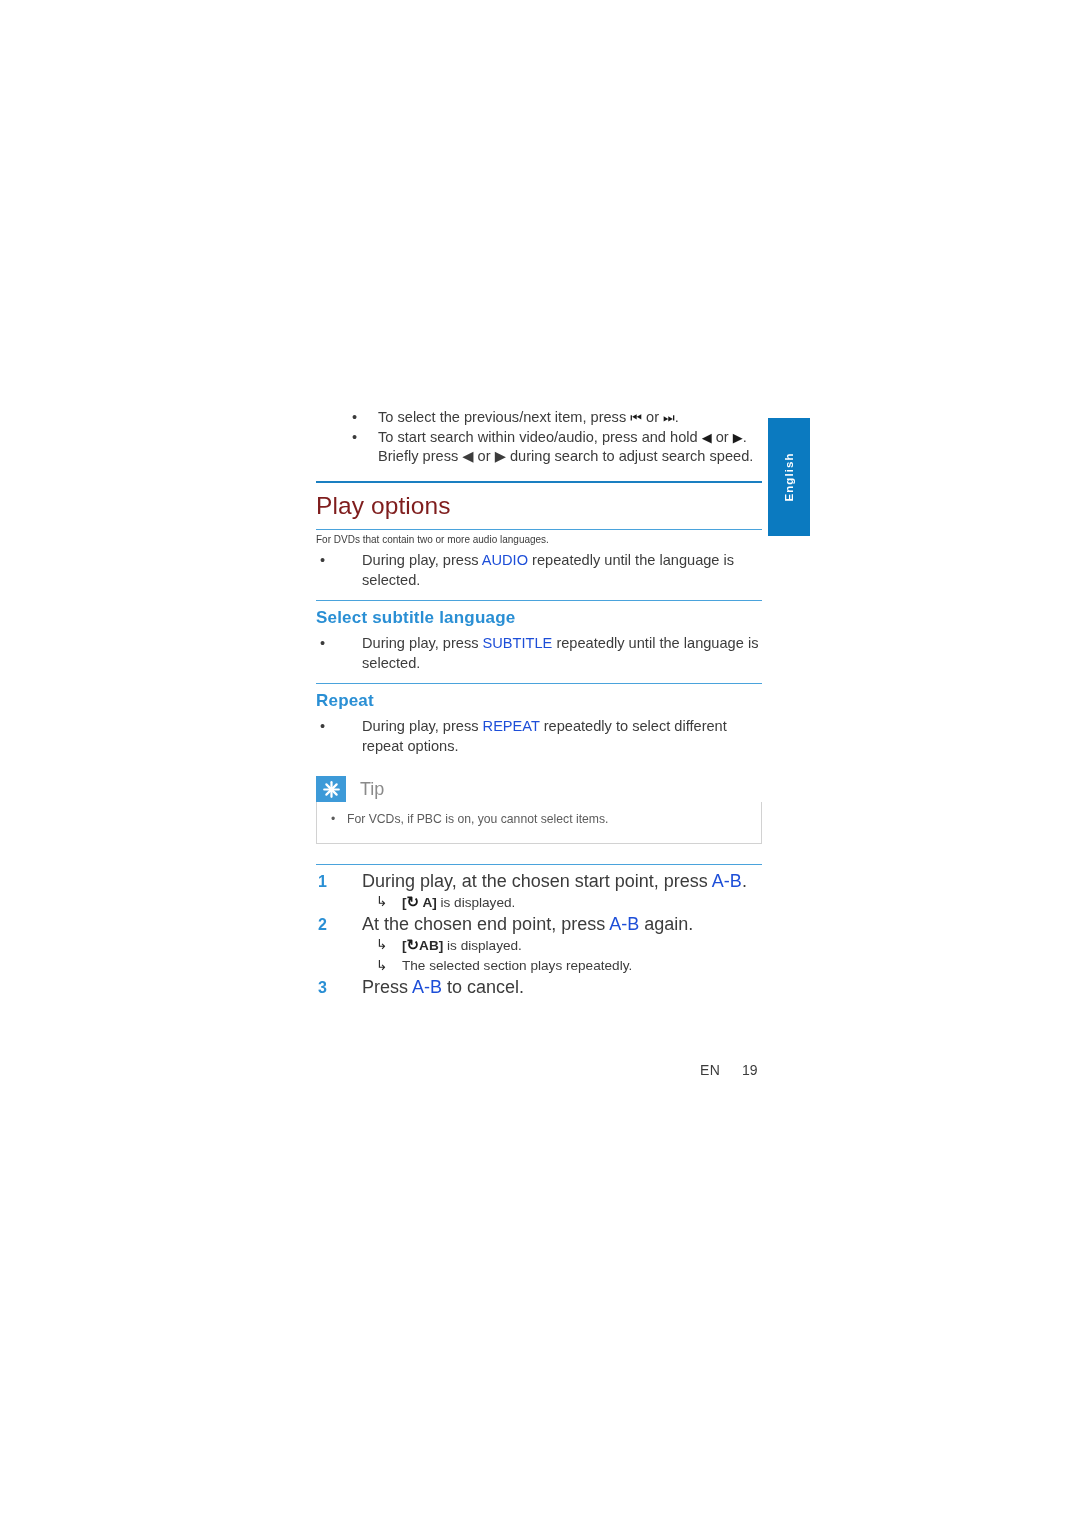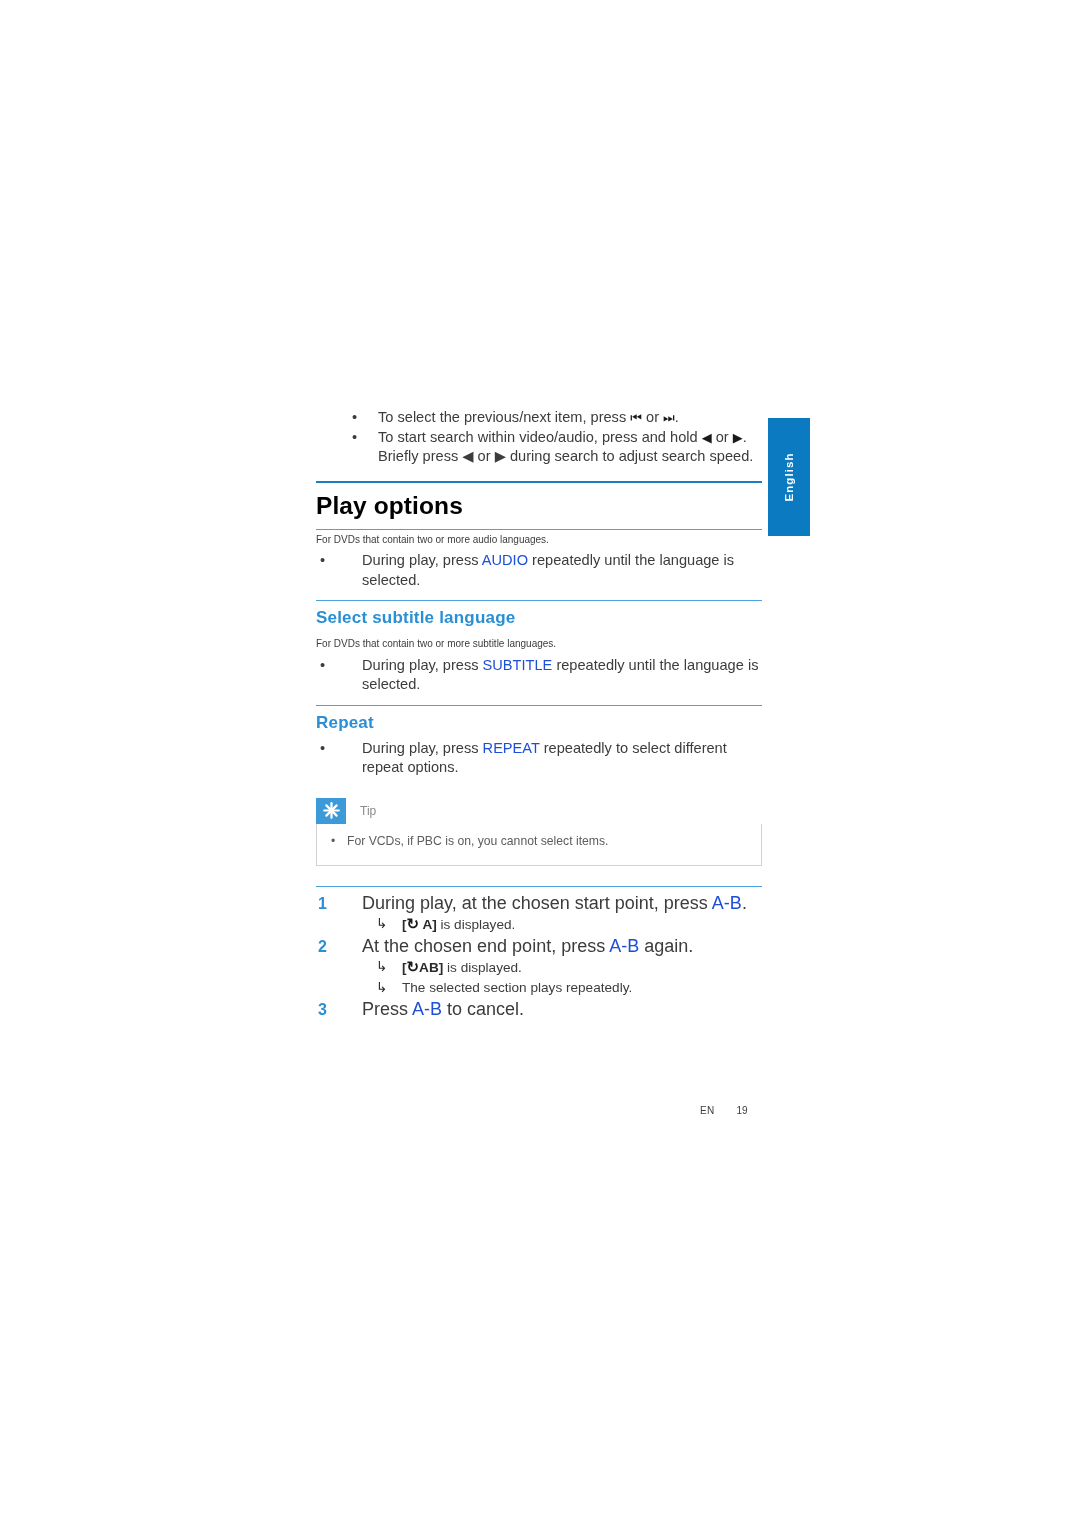--- a/index.html
+++ b/index.html
@@ -85,23 +85,23 @@
   
   .rule-thick {
     border-top: 2.4px solid #1a7fc1;
     margin: 0;
   }
   .rule-thin {
     border-top: 1.2px solid #4aa3dc;
     margin: 0;
   }
   h1.section-title {
-    color: #000000;
+    color: #7f1d1d;
     font-size: 24.5px;
-    font-weight: 700;
+    font-weight: 400;
     margin: 9px 0 9px 0;
     letter-spacing: 0.1px;
   }
   h2.sub-title {
     color: #2a8fd4;
     font-size: 17px;
     font-weight: 700;
     margin: 7px 0 6px 0;
     letter-spacing: 0.2px;
   }
@@ -132,21 +132,21 @@
     height: 26px;
     background: #3d9ad8;
     display: flex;
     align-items: center;
     justify-content: center;
     flex: 0 0 auto;
   }
   .tip-icon svg { display: block; }
   .tip-label {
     color: #8a8a8a;
-    font-size: 12px;
+    font-size: 18px;
     margin-left: 14px;
   }
   .tip-body {
     border: 1px solid #d2d2d2;
     border-top: none;
     height: 42px;
     padding: 9px 0 0 0;
     box-sizing: border-box;
   }
   .tip-body .tip-line {
@@ -214,24 +214,24 @@
   .glyph {
     font-family: "DejaVu Sans", sans-serif;
     font-size: 13px;
     color: #1a1a1a;
   }
 
   
   .footer {
     position: absolute;
     left: 700px;
-    top: 1105px;
+    top: 1062px;
     width: 120px;
     color: #3c3c3c;
-    font-size: 10px;
+    font-size: 14px;
   }
   .footer .en { letter-spacing: 0.3px; }
   .footer .pg { margin-left: 22px; }
 </style>
 </head>
 <body>
 
 <div class="page">
 
   <div class="side-tab">
@@ -259,21 +259,20 @@
     <ul class="bullets sub">
       <li>
         <span class="bdot">•</span><span>During play, press </span><b class="key">AUDIO</b><span> repeatedly until the language is selected.</span>
       </li>
     </ul>
 
     <div class="spacer-10"></div>
     <div class="rule-thin"></div>
 
     <h2 class="sub-title">Select subtitle language</h2>
-    <p class="body">For DVDs that contain two or more subtitle languages.</p>
     <ul class="bullets sub">
       <li>
         <span class="bdot">•</span><span>During play, press </span><b class="key">SUBTITLE</b><span> repeatedly until the language is selected.</span>
       </li>
     </ul>
 
     <div class="spacer-10"></div>
     <div class="rule-thin"></div>
 
     <h2 class="sub-title">Repeat</h2>

